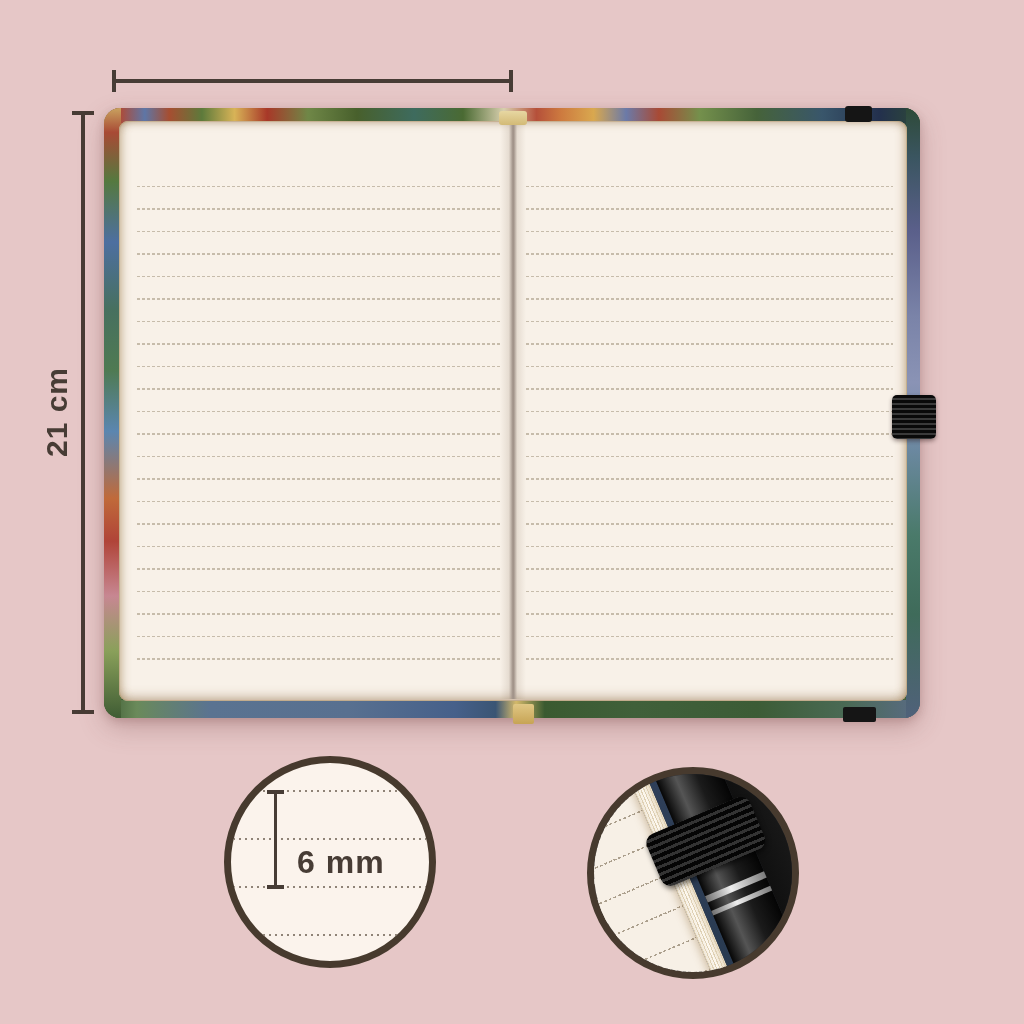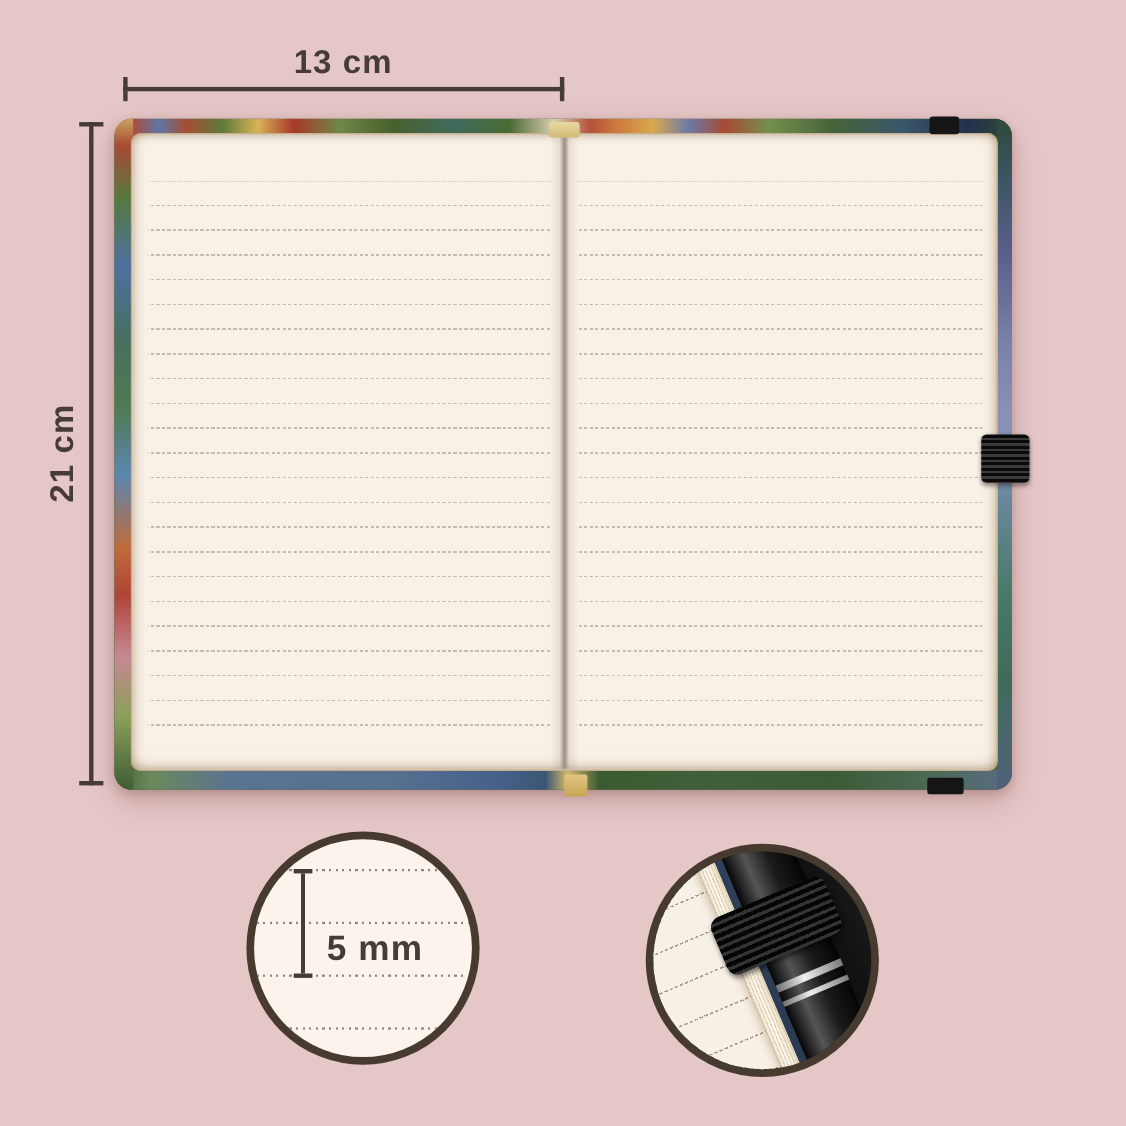--- a/index.html
+++ b/index.html
@@ -176,21 +176,20 @@
     border-radius:10px;
     background:repeating-linear-gradient(180deg,#050505 0 4px,#333 4px 7px);
     box-shadow:0 3px 5px rgba(0,0,0,.5);
   }
 </style>
 </head>
 <body>
 
 <div class="stage">
 
-  <div class="dim-label width-label">13 cm</div>
   <div class="hline"></div>
 
   <div class="dim-label height-label">21 cm</div>
   <div class="vline"></div>
 
   <div class="notebook">
     <div class="cover">
       <div class="edge top"></div>
       <div class="edge bottom"></div>
       <div class="edge left"></div>
@@ -207,21 +206,21 @@
     <div class="bookmark-top"></div>
     <div class="bookmark-bottom"></div>
   </div>
 
   <div class="callout ruling-callout">
     <div class="dotline" style="top:27px"></div>
     <div class="dotline" style="top:75px"></div>
     <div class="dotline" style="top:123px"></div>
     <div class="dotline" style="top:171px"></div>
     <div class="bracket"></div>
-    <div class="spacing-label">5 mm</div>
+    <div class="spacing-label">6 mm</div>
   </div>
 
   <div class="callout pen-callout">
     <div class="rotor">
       <div class="c-page"></div>
       <div class="c-stack"></div>
       <div class="c-cover"></div>
       <div class="c-pen"></div>
       <div class="c-beyond"></div>
 

